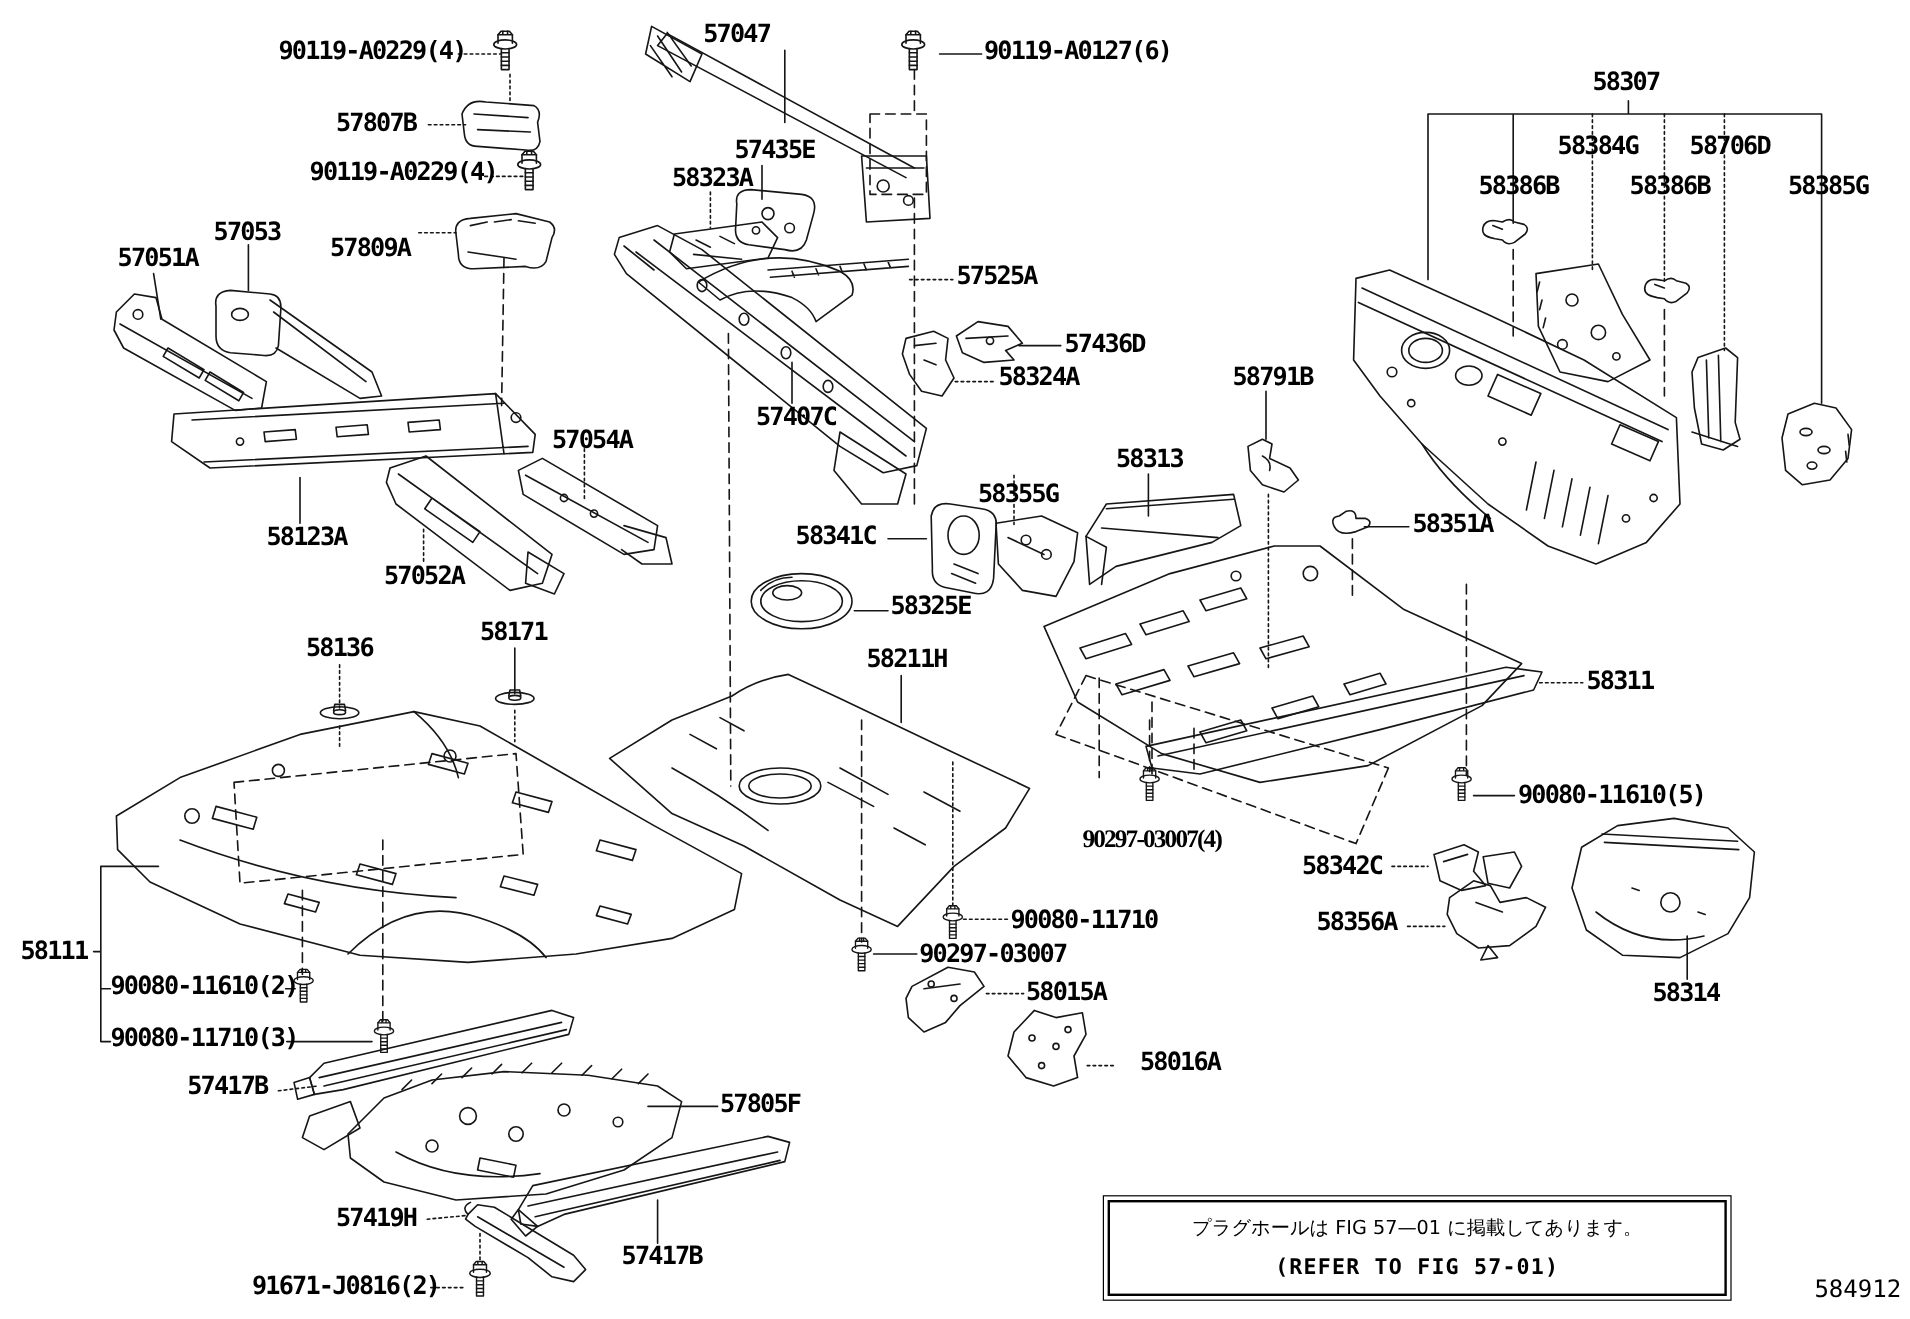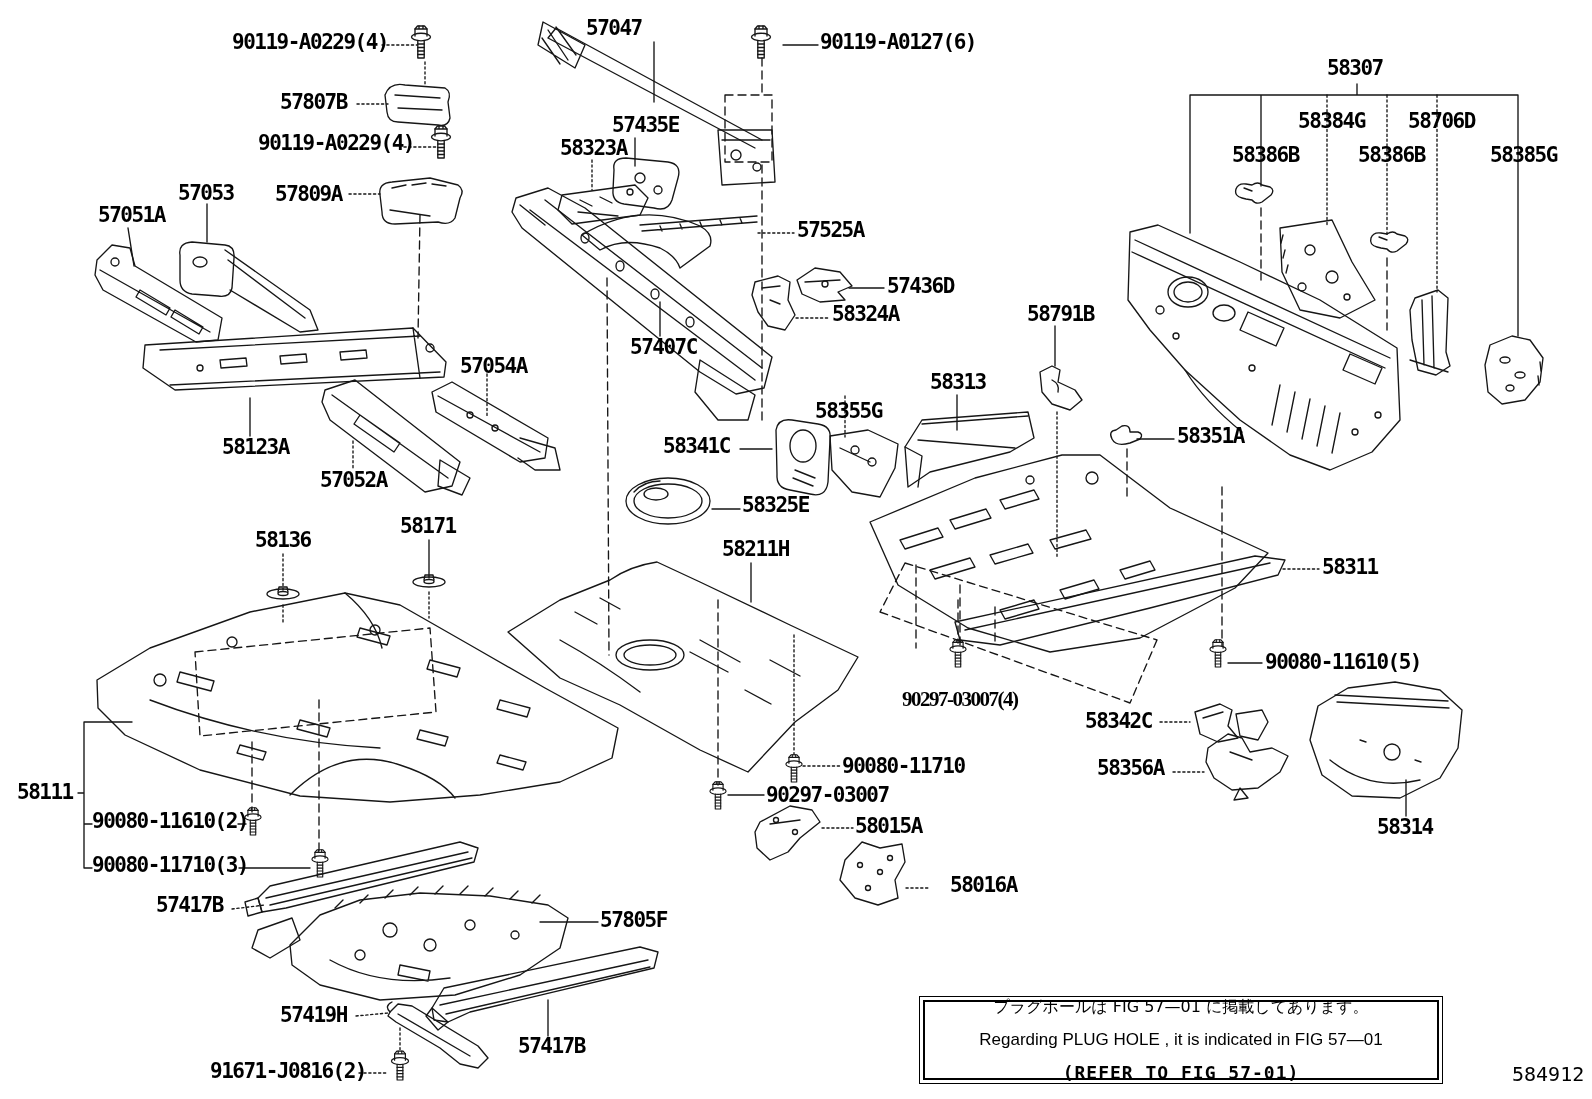--- a/index.html
+++ b/index.html
@@ -353,21 +353,21 @@
       <span class="plabel" style="left: 1327px; top: 58px;">58307</span>
       <span class="plabel" style="left: 258px; top: 133px;">90119-A0229(4)</span>
       <span class="plabel" style="left: 1298px; top: 111px;">58384G</span>
       <span class="plabel" style="left: 1408px; top: 111px;">58706D</span>
       <span class="plabel" style="left: 612px; top: 115px;">57435E</span>
       <span class="plabel" style="left: 560px; top: 138px;">58323A</span>
       <span class="plabel" style="left: 1232px; top: 145px;">58386B</span>
       <span class="plabel" style="left: 1358px; top: 145px;">58386B</span>
       <span class="plabel" style="left: 1490px; top: 145px;">58385G</span>
       <span class="plabel" style="left: 178px; top: 183px;">57053</span>
-      <span class="plabel" style="left: 275px; top: 184px; text-align: right;">57809A</span>
+      <span class="plabel" style="left: 275px; top: 196px; text-align: right;">57809A</span>
       <span class="plabel" style="left: 98px; top: 205px;">57051A</span>
       <span class="plabel" style="left: 797px; top: 220px;">57525A</span>
       <span class="plabel" style="left: 887px; top: 276px;">57436D</span>
       <span class="plabel" style="left: 832px; top: 304px;">58324A</span>
       <span class="plabel" style="left: 1027px; top: 304px;">58791B</span>
       <span class="plabel" style="left: 630px; top: 337px;">57407C</span>
       <span class="plabel" style="left: 460px; top: 356px;">57054A</span>
       <span class="plabel" style="left: 815px; top: 372px; margin-top: 29px;">58355G</span>
       <span class="plabel" style="left: 930px; top: 372px;">58313</span>
       <span class="plabel" style="left: 222px; top: 437px;">58123A</span>
@@ -394,19 +394,18 @@
       <span class="plabel" style="left: 156px; top: 895px;">57417B</span>
       <span class="plabel" style="left: 600px; top: 910px;">57805F</span>
       <span class="plabel" style="left: 280px; top: 1005px;">57419H</span>
       <span class="plabel" style="left: 518px; top: 1036px;">57417B</span>
       <span class="plabel" style="left: 210px; top: 1061px;">91671-J0816(2)</span>
     </div>
 
   <div class="notebox">
     <div class="inner">
       <div class="jp">プラグホールは FIG 57—01 に掲載してあります。</div>
-      <div class="en">Regarding  PLUG  HOLE , it is indicated in  FIG  57—01</div>
       <div class="ref">(REFER TO FIG 57-01)</div>
     </div>
   </div>
 
   <div class="figid">584912</div>
 </div>
 
 </body></html>

